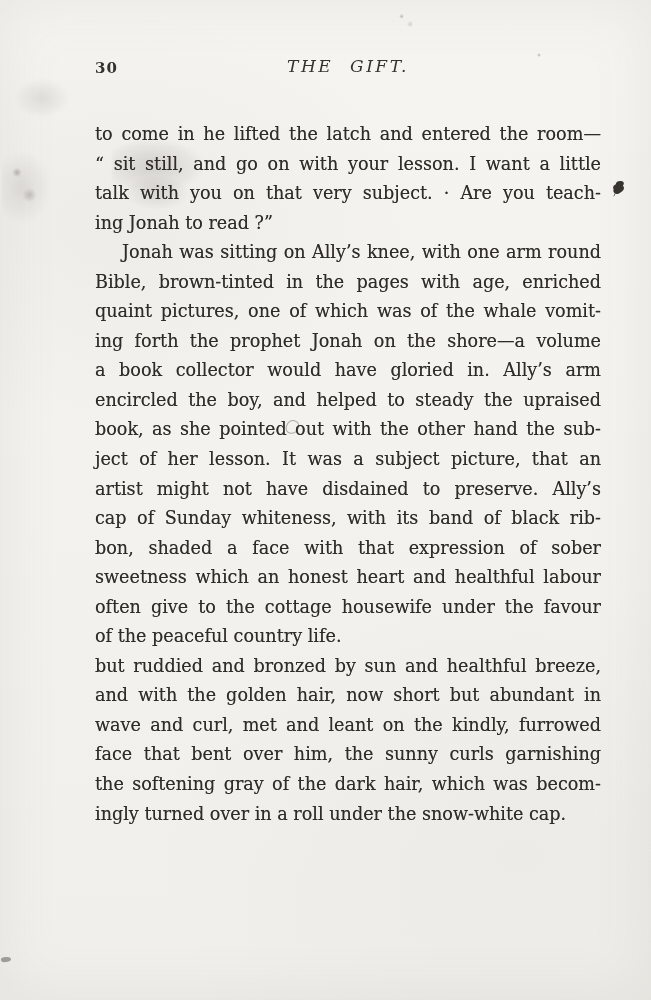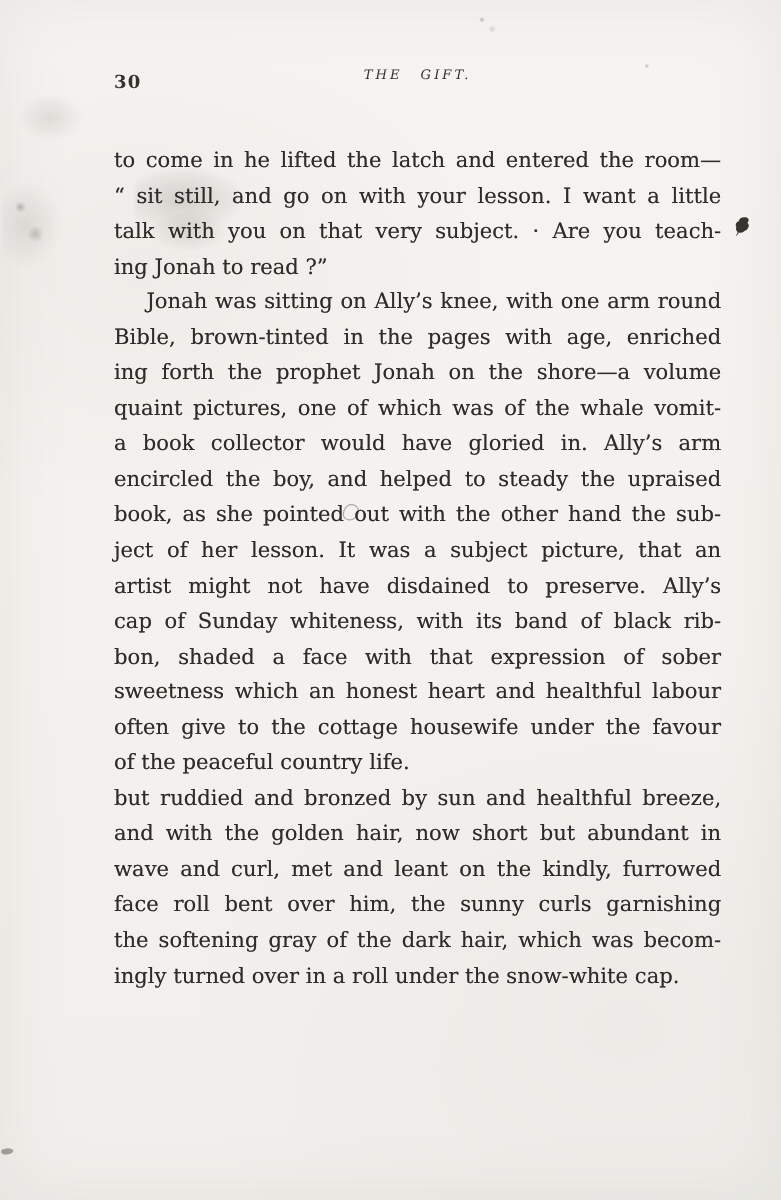--- a/index.html
+++ b/index.html
@@ -34,21 +34,21 @@
     top: 3px;
     font-size: 15px;
     letter-spacing: 1px;
     color: #34322d;
     font-weight: bold;
   }
   .head-title {
     display: block;
     text-align: center;
     font-style: italic;
-    font-size: 11px;
+    font-size: 17px;
     letter-spacing: 2.5px;
     word-spacing: 9px;
     color: #34322d;
   }
 
   
   .text-block {
     position: absolute;
     left: 95px;
     top: 100px;
@@ -155,39 +155,39 @@
     <p class="para">
       <span class="line">to come in he lifted the latch and entered the room—</span>
       <span class="line">“ sit still, and go on with your lesson. I want a little</span>
       <span class="line">talk with you on that very subject. · Are you teach-</span>
       <span class="line plast">ing Jonah to read ?”</span>
     </p>
 
     <p class="para">
       <span class="line first">Jonah was sitting on Ally’s knee, with one arm round</span>
       <span class="line">Bible, brown-tinted in the pages with age, enriched</span>
+      <span class="line">quaint pictures, one of which was of the whale vomit-</span>
       <span class="line">ing forth the prophet Jonah on the shore—a volume</span>
-      <span class="line">quaint pictures, one of which was of the whale vomit-</span>
       <span class="line">a book collector would have gloried in. Ally’s arm</span>
       <span class="line">encircled the boy, and helped to steady the upraised</span>
       <span class="line">book, as she pointed out with the other hand the sub-</span>
       <span class="line">ject of her lesson. It was a subject picture, that an</span>
       <span class="line">artist might not have disdained to preserve. Ally’s</span>
       <span class="line">cap of Sunday whiteness, with its band of black rib-</span>
       <span class="line">bon, shaded a face with that expression of sober</span>
       <span class="line">sweetness which an honest heart and healthful labour</span>
       <span class="line">often give to the cottage housewife under the favour</span>
       <span class="line plast">of the peaceful country life.</span>
     </p>
 
     <p class="para">
       <span class="line">but ruddied and bronzed by sun and healthful breeze,</span>
       <span class="line">and with the golden hair, now short but abundant in</span>
       <span class="line">wave and curl, met and leant on the kindly, furrowed</span>
-      <span class="line">face roll bent over him, the sunny curls garnishing</span>
+      <span class="line">face that bent over him, the sunny curls garnishing</span>
       <span class="line">the softening gray of the dark hair, which was becom-</span>
       <span class="line plast">ingly turned over in a roll under the snow-white cap.</span>
     </p>
 
   </div>
 
   <div class="vignette"></div>
 </div>
 
 </body></html>

